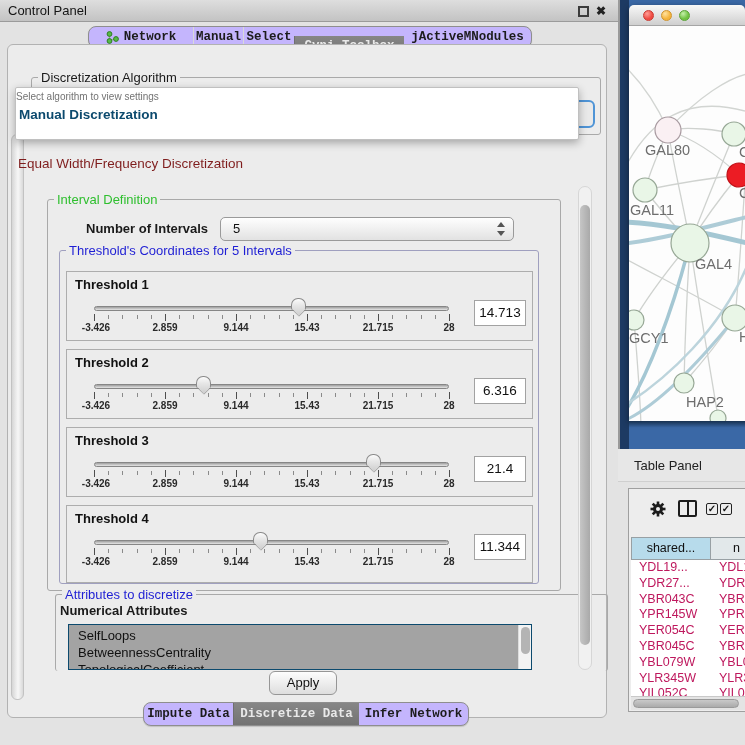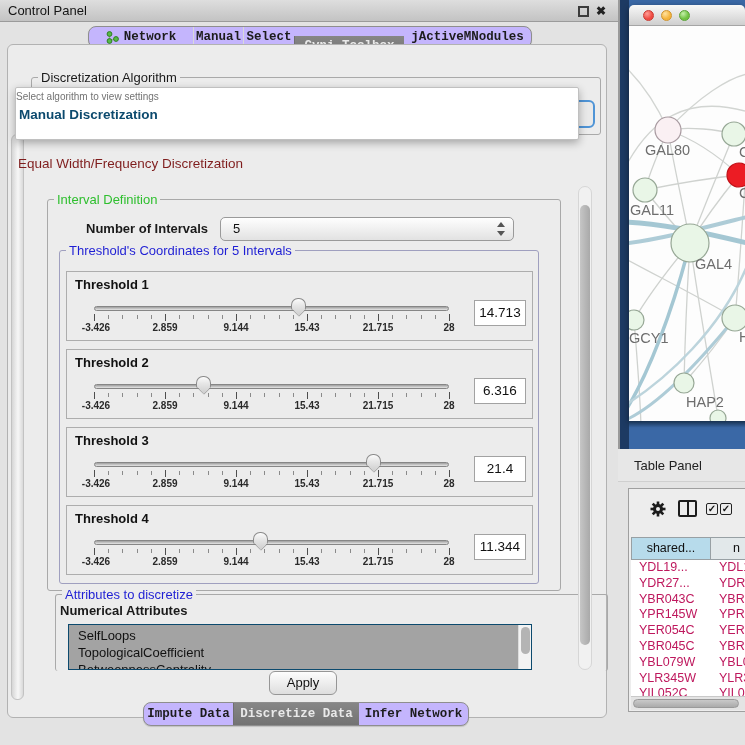--- a/index.html
+++ b/index.html
@@ -236,21 +236,21 @@
           <span class="ticklabel" style="left:29px">-3.426</span>
           <span class="ticklabel" style="left:98px">2.859</span>
           <span class="ticklabel" style="left:169px">9.144</span>
           <span class="ticklabel" style="left:240px">15.43</span>
           <span class="ticklabel" style="left:311px">21.715</span>
           <span class="ticklabel" style="left:382px">28</span>
           <div class="handle" style="left: 299.444px;"></div>
           <div class="valuebox">21.4</div>
         </div>
 
-        <div class="tpanel" style="left:6px; top:254px; width:467px; height:70px;">
+        <div class="tpanel" style="left:6px; top:254px; width:467px; height:78px;">
           <span class="ptitle">Threshold 4</span>
           <div class="track"></div>
           <div class="minorticks"></div>
           <span class="majtick" style="left:27px"></span>
             <span class="majtick" style="left:98px"></span>
             <span class="majtick" style="left:169px"></span>
             <span class="majtick" style="left:240px"></span>
             <span class="majtick" style="left:311px"></span>
             <span class="majtick" style="left:382px"></span>
           <span class="ticklabel" style="left:29px">-3.426</span>
@@ -263,22 +263,22 @@
           <div class="valuebox">11.344</div>
         </div>
       </div>
     </div>
 
     <div class="group" style="left:47px; top:549px; width:553px; height:77px; border-bottom:none;">
       <span class="gtitle blue">Attributes to discretize</span>
       <span style="position:absolute; left:4px; top:8px; font-size:13px; font-weight:bold;">Numerical Attributes</span>
       <div class="listbox" style="left:12px; top:29px; width:464px; height:46px;">
         <div class="li" style="margin-top:2px;">SelfLoops</div>
+        <div class="li">BetweennessCentrality</div>
         <div class="li">TopologicalCoefficient</div>
-        <div class="li">BetweennessCentrality</div>
         <div style="position:absolute; right:0; top:0; width:13px; height:46px; background:#f3f3f3; border-left:1px solid #ddd;">
           <div style="position:absolute; left:1.5px; top:2px; width:9px; height:27px; border-radius:5px; background:#b4b4b4;"></div>
         </div>
       </div>
     </div>
 
     <div class="btn" style="left:261px; top:626px; width:68px; height:24px; line-height:22px;">Apply</div>
 
     <div class="vscroll" style="left:570px; top:141px; width:14px; height:484px;">
       <div class="thumb" style="top:18px; height:440px;"></div>

